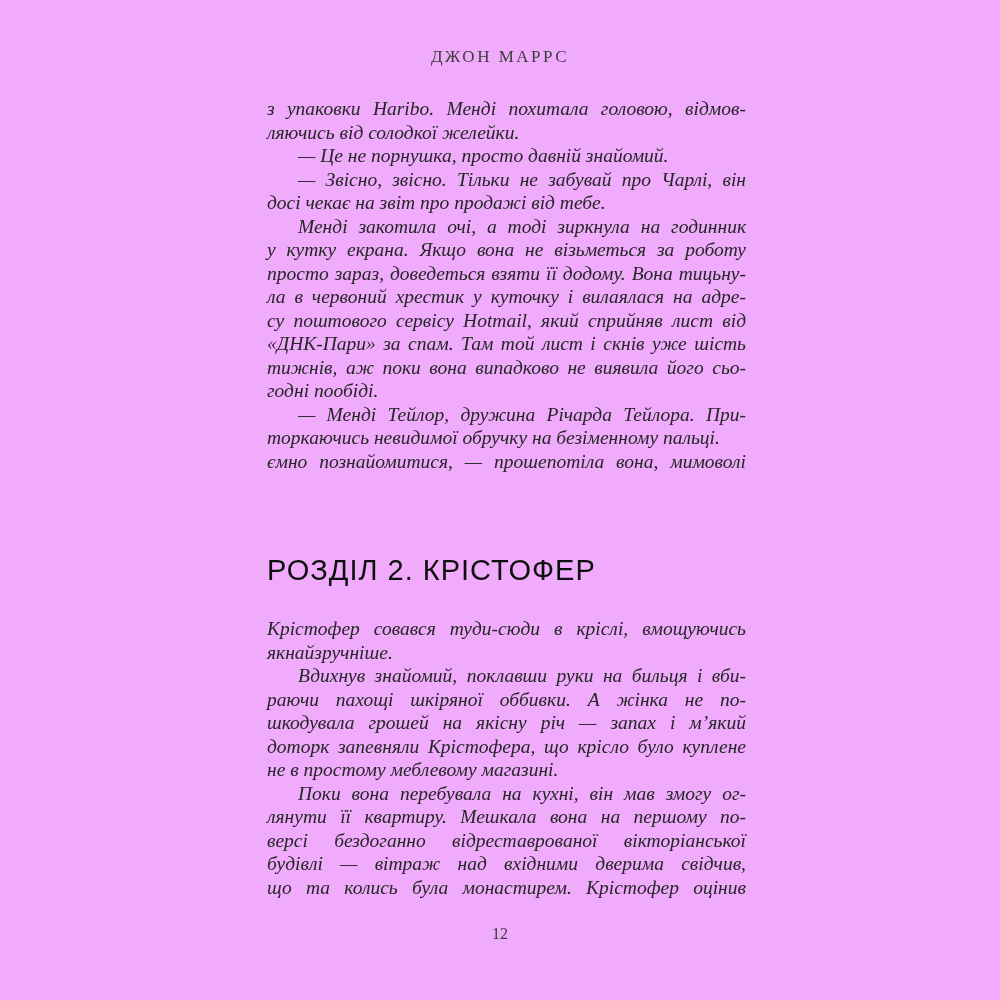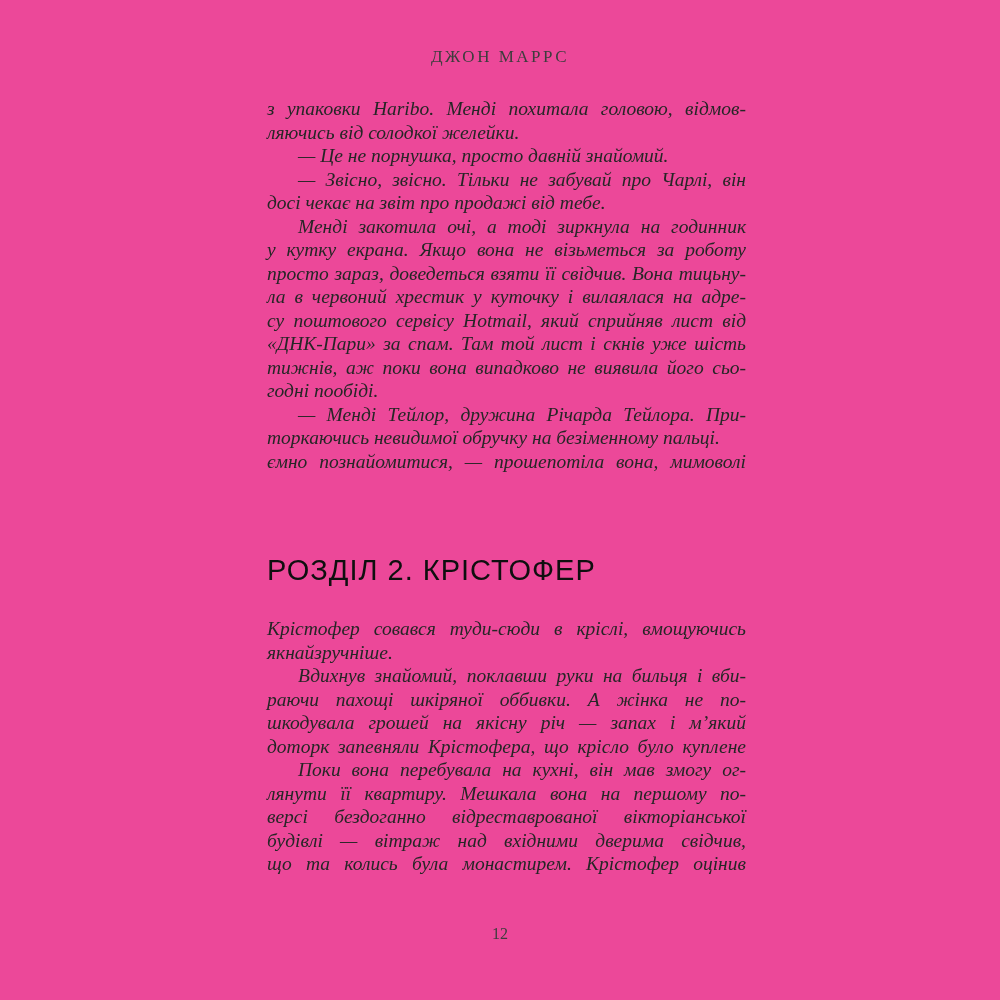--- a/index.html
+++ b/index.html
@@ -6,21 +6,21 @@
   html, body { width: 1000px; height: 1000px; }
   body {
     background: #ffffff;
     font-family: "Liberation Serif", "DejaVu Serif", serif;
     position: relative;
     overflow: hidden;
   }
   .page {
     position: absolute;
     inset: 0;
-    background: #ec4899;
+    background: #f0abfc;
   }
   .running-header {
     position: absolute;
     top: 47px;
     left: 0;
     width: 1000px;
     text-align: center;
     font-size: 17px;
     letter-spacing: 2.5px;
     color: #3d3d3d;
@@ -72,40 +72,41 @@
   <div class="running-header">ДЖОН МАРРС</div>
 
   <div class="textblock" id="section1">
     <div class="ln">з упаковки Haribo. Менді похитала головою, відмов-</div>
     <div class="ln end">ляючись від солодкої желейки.</div>
     <div class="ln in end">— Це не порнушка, просто давній знайомий.</div>
     <div class="ln in">— Звісно, звісно. Тільки не забувай про Чарлі, він</div>
     <div class="ln end">досі чекає на звіт про продажі від тебе.</div>
     <div class="ln in">Менді закотила очі, а тоді зиркнула на годинник</div>
     <div class="ln">у кутку екрана. Якщо вона не візьметься за роботу</div>
-    <div class="ln">просто зараз, доведеться взяти її свідчив. Вона тицьну-</div>
+    <div class="ln">просто зараз, доведеться взяти її додому. Вона тицьну-</div>
     <div class="ln">ла в червоний хрестик у куточку і вилаялася на адре-</div>
     <div class="ln">су поштового сервісу Hotmail, який сприйняв лист від</div>
     <div class="ln">«ДНК-Пари» за спам. Там той лист і скнів уже шість</div>
     <div class="ln">тижнів, аж поки вона випадково не виявила його сьо-</div>
     <div class="ln end">годні пообіді.</div>
     <div class="ln in">— Менді Тейлор, дружина Річарда Тейлора. При-</div>
     <div class="ln end">торкаючись невидимої обручку на безіменному пальці.</div>
     <div class="ln">ємно познайомитися, — прошепотіла вона, мимоволі</div>
   </div>
 
   <h2 class="chapter-heading">РОЗДІЛ 2. КРІСТОФЕР</h2>
 
   <div class="textblock" id="section2">
     <div class="ln">Крістофер совався туди-сюди в кріслі, вмощуючись</div>
     <div class="ln end">якнайзручніше.</div>
     <div class="ln in">Вдихнув знайомий, поклавши руки на бильця і вби-</div>
     <div class="ln">раючи пахощі шкіряної оббивки. А жінка не по-</div>
     <div class="ln">шкодувала грошей на якісну річ — запах і м’який</div>
     <div class="ln">доторк запевняли Крістофера, що крісло було куплене</div>
+    <div class="ln end">не в простому меблевому магазині.</div>
     <div class="ln in">Поки вона перебувала на кухні, він мав змогу ог-</div>
     <div class="ln">лянути її квартиру. Мешкала вона на першому по-</div>
     <div class="ln">версі бездоганно відреставрованої вікторіанської</div>
     <div class="ln">будівлі — вітраж над вхідними дверима свідчив,</div>
     <div class="ln">що та колись була монастирем. Крістофер оцінив</div>
   </div>
 
   <div class="page-number">12</div>
 
 </div>

